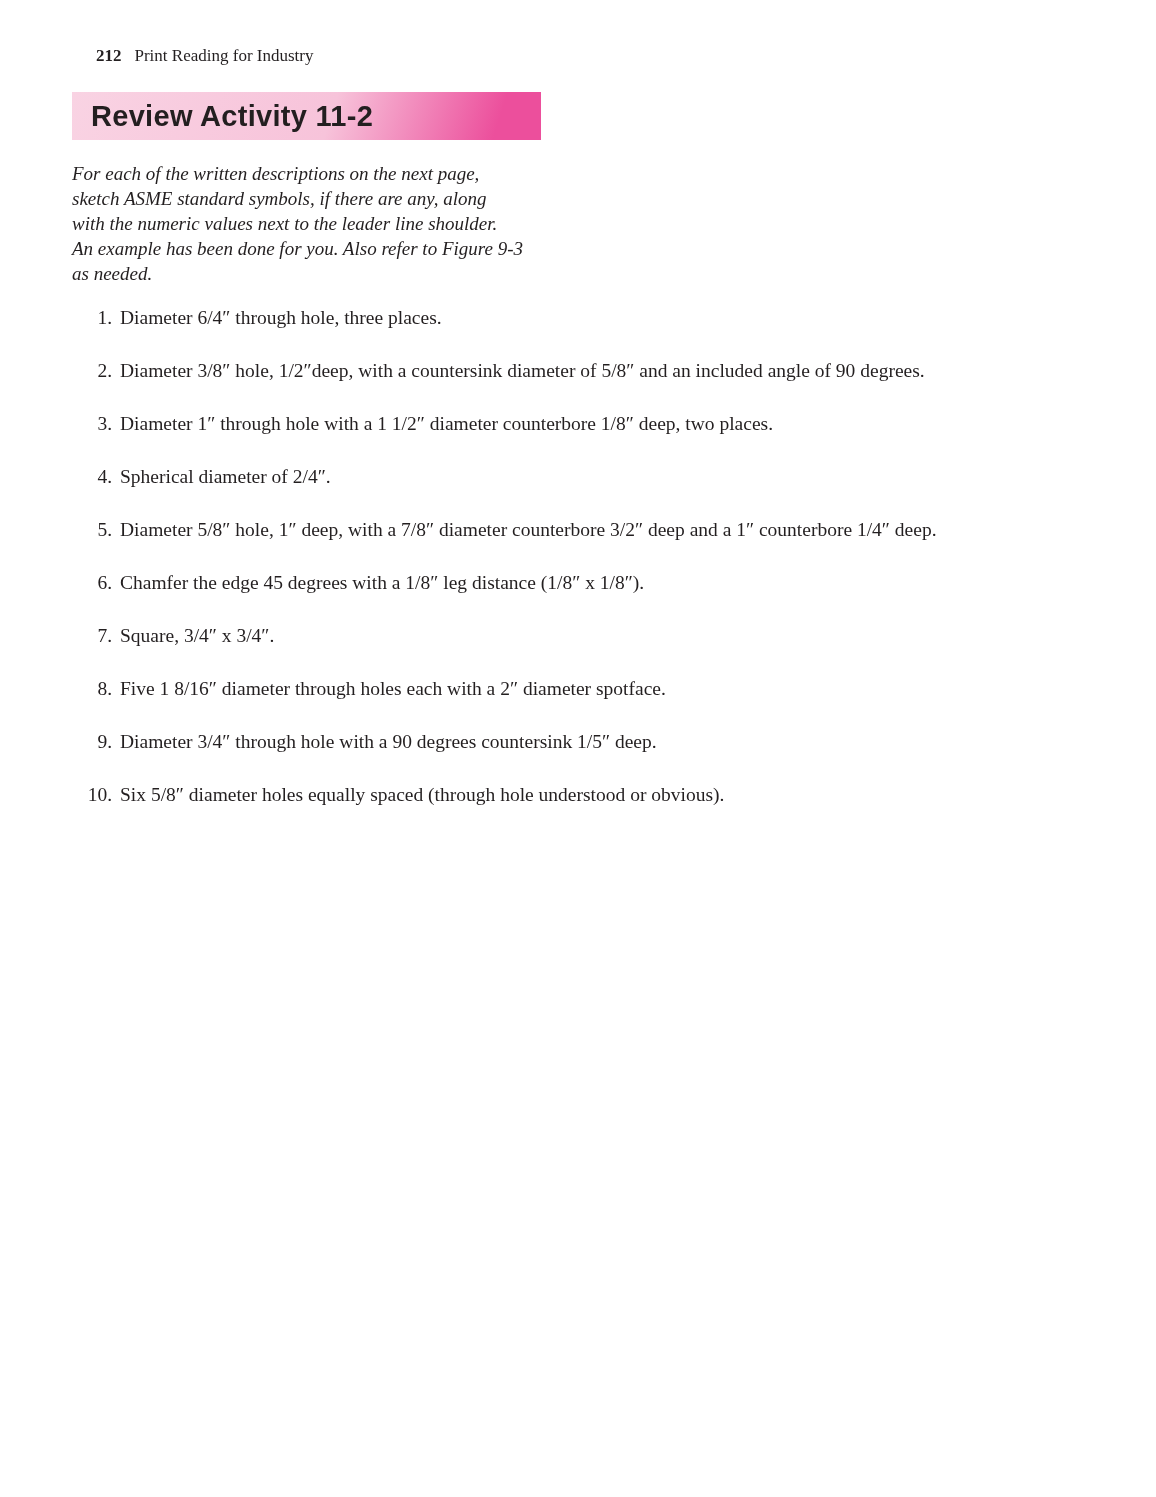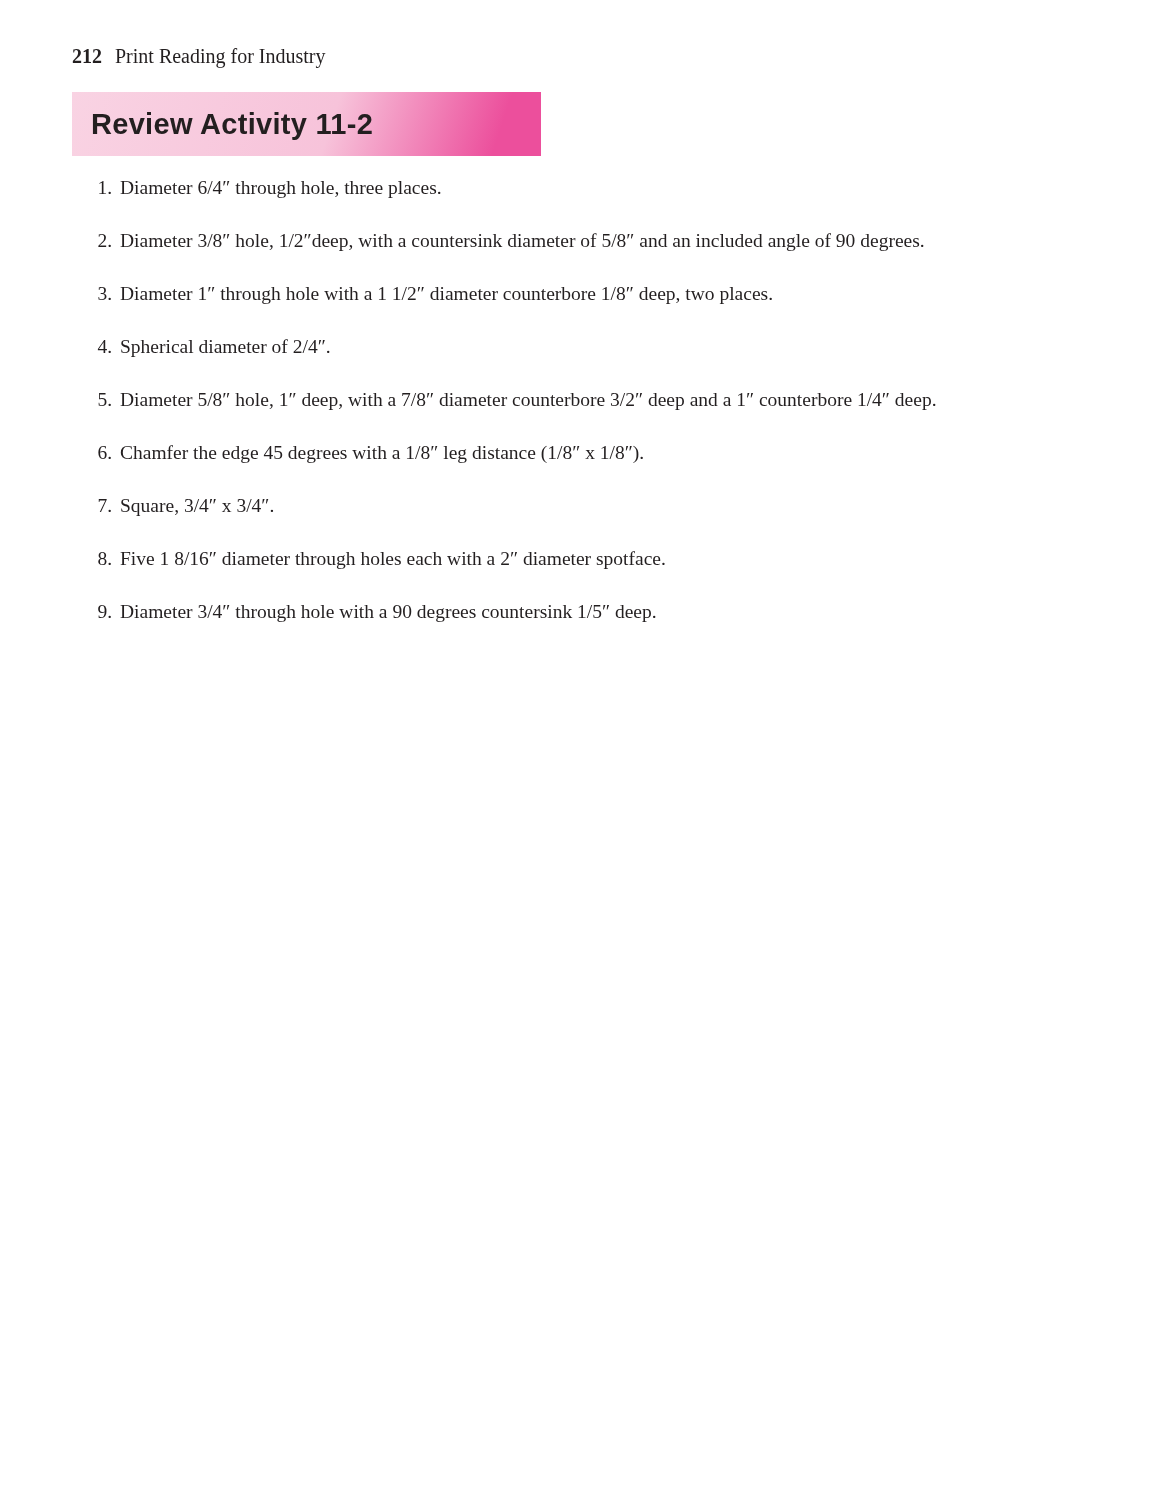--- a/index.html
+++ b/index.html
@@ -15,32 +15,33 @@
     color: #231f20;
     overflow: hidden;
   }
   .page {
     position: absolute;
     inset: 0;
     padding: 46px 56px 0 72px;
     box-sizing: border-box;
   }
   .running-head {
-    font-size: 20px;
+    font-size: 17px;
     line-height: 20px;
     white-space: nowrap;
+    margin-left: 24px;
   }
   .running-head .pagenum {
     font-weight: bold;
     margin-right: 13px;
   }
   .banner {
     margin-top: 26px;
     width: 469px;
-    height: 64px;
+    height: 48px;
     display: flex;
     align-items: center;
     
     background: linear-gradient(108deg, #f9d3e3 0%, #f7c3da 55%, #ee5f9f 88%, #ec4f9c 100%);
   }
   .banner h1 {
     margin: 0;
     padding-left: 19px;
     font-family: "Liberation Sans", sans-serif;
     font-weight: bold;
@@ -82,20 +83,25 @@
 <div class="page">
 
   <div class="running-head">
     <span class="pagenum">212</span><span class="book-title">Print Reading for Industry</span>
   </div>
 
   <div class="banner" id="banner" style="background: linear-gradient(108deg, rgb(249, 211, 227) 0%, rgb(247, 195, 218) 55%, rgb(236, 79, 156) 90%);">
     <h1 style="color: rgb(35, 31, 32);">Review Activity 11-2</h1>
   </div>
 
+  <p class="intro">For each of the written descriptions on the next page,
+sketch ASME standard symbols, if there are any, along
+with the numeric values next to the leader line shoulder.
+An example has been done for you. Also refer to Figure 9-3
+as needed.</p>
 
   <ol class="items" id="activity-list">
     <li class="item">
       <span class="num">1.</span>
       <span class="txt">Diameter 6/4″ through hole, three places.</span>
     </li>
 
     <li class="item">
       <span class="num">2.</span>
       <span class="txt">Diameter 3/8″ hole, 1/2″deep, with a countersink diameter of 5/8″ and an included angle of 90 degrees.</span>
@@ -129,15 +135,19 @@
     <li class="item">
       <span class="num">8.</span>
       <span class="txt">Five 1 8/16″ diameter through holes each with a 2″ diameter spotface.</span>
     </li>
 
     <li class="item">
       <span class="num">9.</span>
       <span class="txt">Diameter 3/4″ through hole with a 90 degrees countersink 1/5″ deep.</span>
     </li>
 
+    <li class="item">
+      <span class="num">10.</span>
+      <span class="txt">Six 5/8″ diameter holes equally spaced (through hole understood or obvious).</span>
+    </li>
   </ol>
 
 </div>
 
 </body></html>

